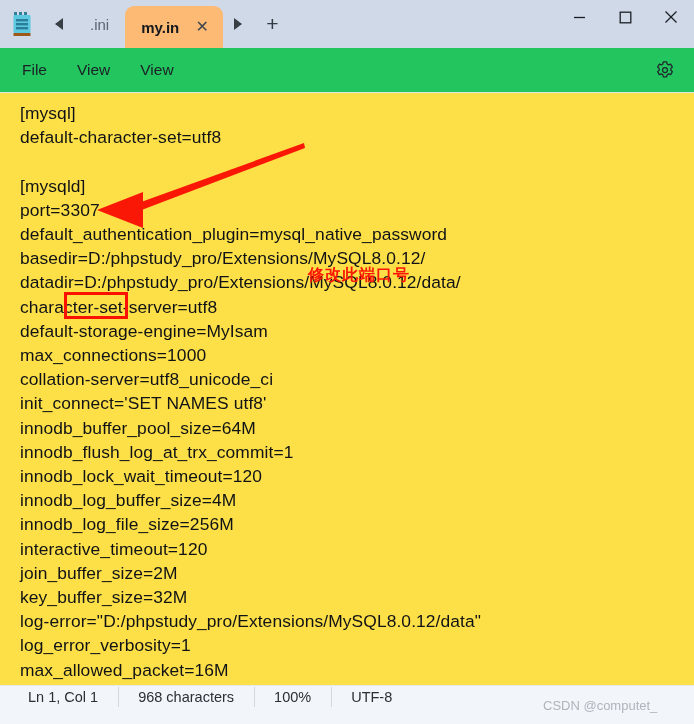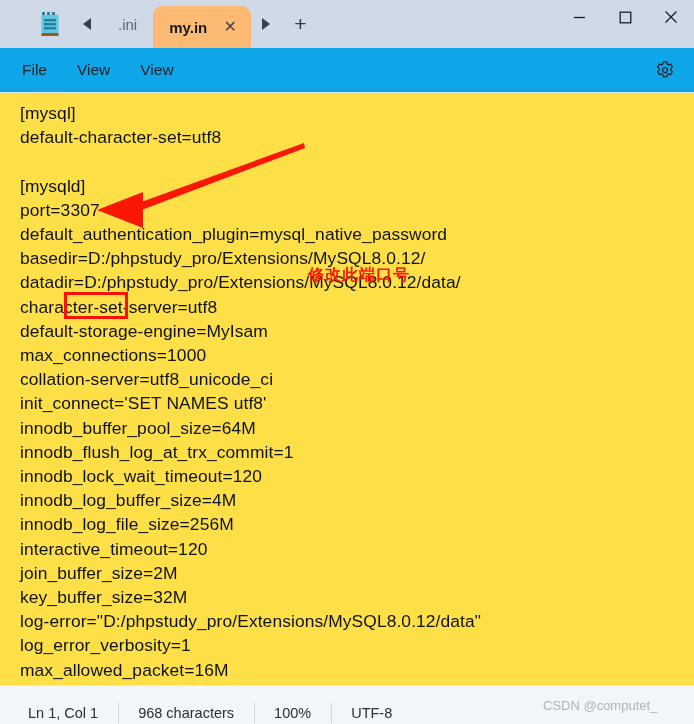--- a/index.html
+++ b/index.html
@@ -26,21 +26,20 @@
 
   
   .titlebar {
     height: 48px;
     background: #cfd9e8;
     display: flex;
     align-items: flex-end;
     position: relative;
     flex: 0 0 auto;
     user-select: none;
-    padding-left: 28px;
   }
 
   .app-icon {
     width: 22px;
     height: 26px;
     margin-left: 12px;
     margin-bottom: 11px;
     position: relative;
     flex: 0 0 auto;
   }
@@ -143,21 +142,21 @@
     display: flex;
     align-items: center;
     justify-content: center;
     color: #1b1f25;
   }
   .winbtn svg { display: block; }
 
   
   .menubar {
     height: 44px;
-    background: #0ea5e9;
+    background: #22c55e;
     display: flex;
     align-items: center;
     flex: 0 0 auto;
     border-bottom: 1px solid #e2e6ec;
     user-select: none;
   }
   .menu-item {
     font-size: 15.5px;
     color: #1d2026;
     padding: 5px 12px;
@@ -225,21 +224,21 @@
     border: 3px solid #fa1100;
     box-sizing: border-box;
   }
 
   
   .statusbar {
     height: 38px;
     background: #f2f5f9;
     border-top: 1px solid #e4e8ee;
     display: flex;
-    align-items: flex-end;
+    align-items: flex-start;
     flex: 0 0 auto;
     position: relative;
     user-select: none;
   }
   .status-cell {
     font-size: 14.5px;
     color: #2b2f36;
     padding: 0 20px;
     height: 22px;
     line-height: 22px;

